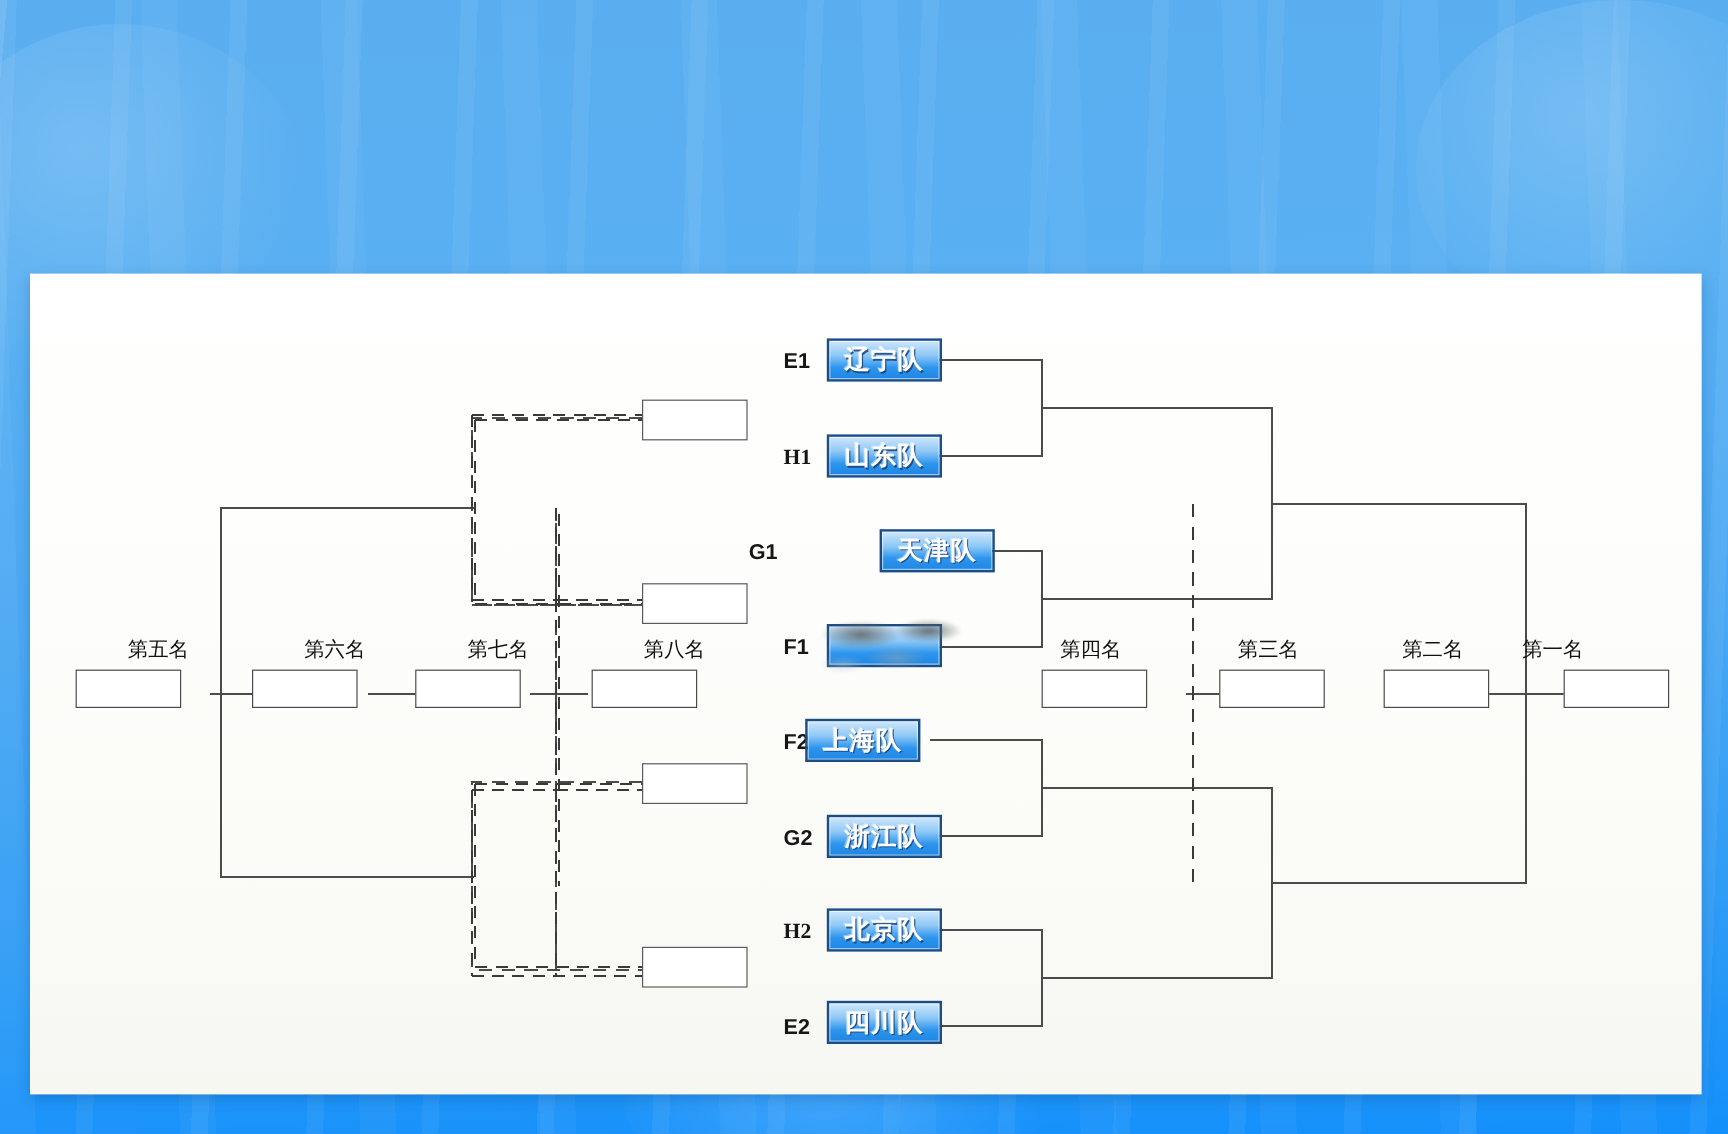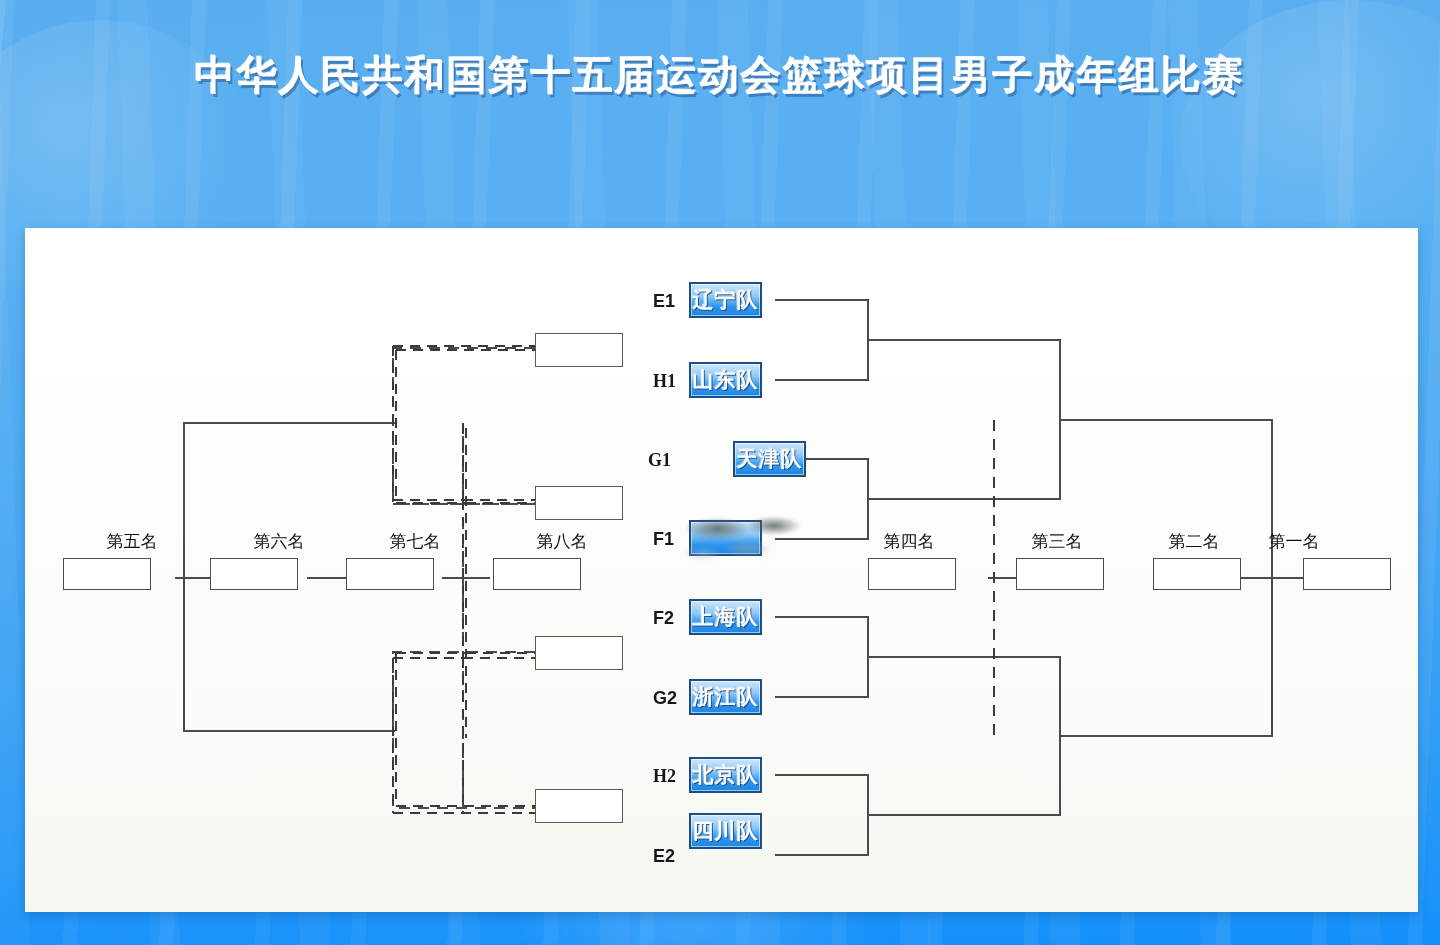--- a/index.html
+++ b/index.html
@@ -43,21 +43,21 @@
   .card{
     position:absolute; left:25px; top:228px; width:1393px; height:684px;
     background:linear-gradient(180deg,#ffffff 0%,#fcfcf9 60%,#f7f7f2 100%);
     box-shadow:0 4px 10px rgba(0,60,120,.25);
   }
   .canvas{ position:absolute; inset:0; }
   .canvas svg{ position:absolute; left:0; top:0; }
 
   
   .team{
-    position:absolute; width:73px; height:36px;
+    position:absolute; width:96px; height:36px;
     border:2px solid #1b4e86;
     background:linear-gradient(180deg,#cfe6fb 0%,#8ec8f6 38%,#2d95ee 70%,#1f86e2 100%);
     display:flex; align-items:center; justify-content:center;
     color:#ffffff; font-size:21px; font-weight:bold; letter-spacing:1px;
     text-shadow:1px 1px 0 rgba(20,60,110,.8), -1px -1px 0 rgba(255,255,255,.45);
     box-shadow:inset 0 0 0 1px rgba(255,255,255,.55);
     white-space:nowrap;
   }
   .team.obscured{ color:transparent; text-shadow:none; }
   .smudge{
@@ -95,21 +95,20 @@
 </style>
 </head>
 <body>
 
 <div class="bg-stripes"></div>
 <div class="bg-blob" style="left:-60px; top:20px; width:320px; height:300px;"></div>
 <div class="bg-blob" style="left:1180px; top:0px; width:340px; height:280px;"></div>
 <div class="bg-blob" style="left:520px; top:840px; width:420px; height:160px;"></div>
 
 <div class="header">
-  <div class="title-main">中华人民共和国第十五届运动会篮球项目男子成年组比赛</div>
 </div>
 
 <div class="card">
   <div class="canvas">
 
     <svg width="1393" height="684">
       <g stroke="#4b4b4b" stroke-width="1.7" fill="none" shape-rendering="crispEdges">
 
         <path d="M 750 72  L 843 72  L 843 152  L 750 152"></path>
 
@@ -205,38 +204,38 @@
     </svg>
 
   </div>
 
   <div class="seed" style="left:628px; top:63px;">E1</div>
   <div class="team" style="left:664px; top:54px;">辽宁队</div>
 
   <div class="seed" style="left:628px; top:143px;font-family:Liberation Serif, serif;">H1</div>
   <div class="team" style="left:664px; top:134px;">山东队</div>
 
-  <div class="seed" style="left:623px; top:222px;font-family:Liberation Serif, serif;">G1</div>
+  <div class="seed" style="left:599px; top:222px;">G1</div>
   <div class="team" style="left:664px; top:213px;margin-left:44px;">天津队</div>
 
   <div class="seed" style="left:628px; top:301px;">F1</div>
   <div class="team obscured" style="left:664px; top:292px;"></div>
   <div class="smudge" style="left:648px; top:276px; width:148px; height:62px;"></div>
 
   <div class="seed" style="left:628px; top:380px;">F2</div>
-  <div class="team" style="left:664px; top:371px;">上海队</div>
+  <div class="team" style="left:646px; top:371px;">上海队</div>
 
   <div class="seed" style="left:628px; top:460px;">G2</div>
   <div class="team" style="left:664px; top:451px;">浙江队</div>
 
   <div class="seed" style="left:628px; top:538px;font-family:Liberation Serif, serif;">H2</div>
   <div class="team" style="left:664px; top:529px;">北京队</div>
 
   <div class="seed" style="left:628px; top:618px;">E2</div>
-  <div class="team" style="left:664px; top:585px;text-align:right;">四川队</div>
+  <div class="team" style="left:664px; top:606px;text-align:right;">四川队</div>
 
   <div class="ebox" style="left:510px; top:105px;"></div>
   <div class="ebox" style="left:510px; top:258px;"></div>
   <div class="ebox" style="left:510px; top:408px;"></div>
   <div class="ebox" style="left:510px; top:561px;"></div>
 
   <div class="slot-label" style="left:47px; top:302px;">第五名</div>
   <div class="slot" style="left:38px; top:330px;"></div>
 
   <div class="slot-label" style="left:194px; top:302px;">第六名</div>

